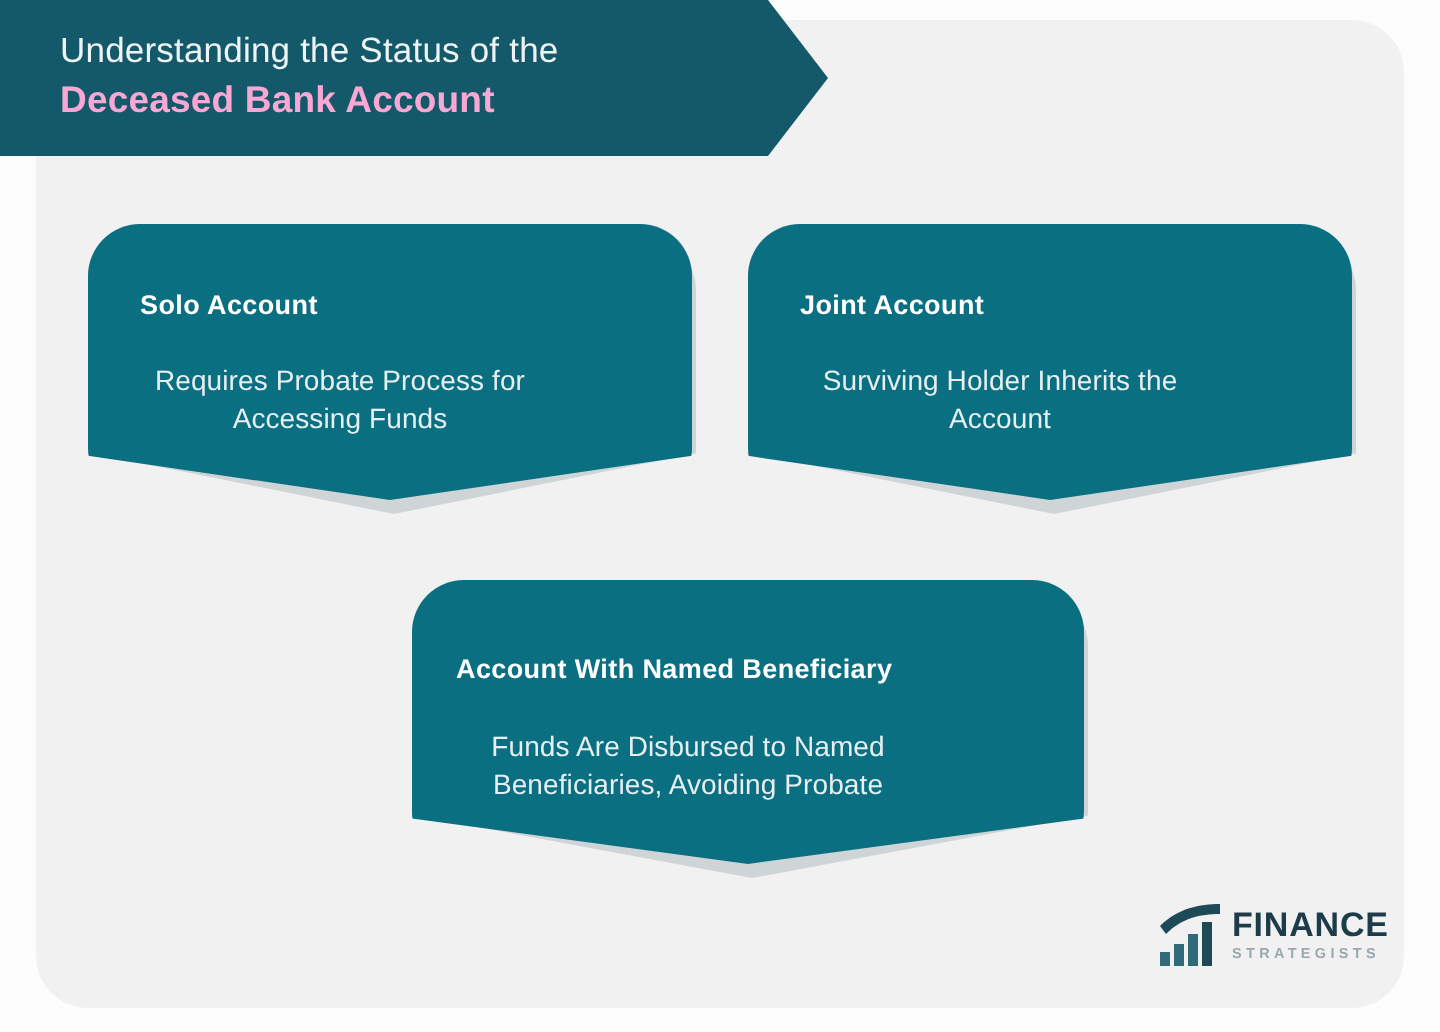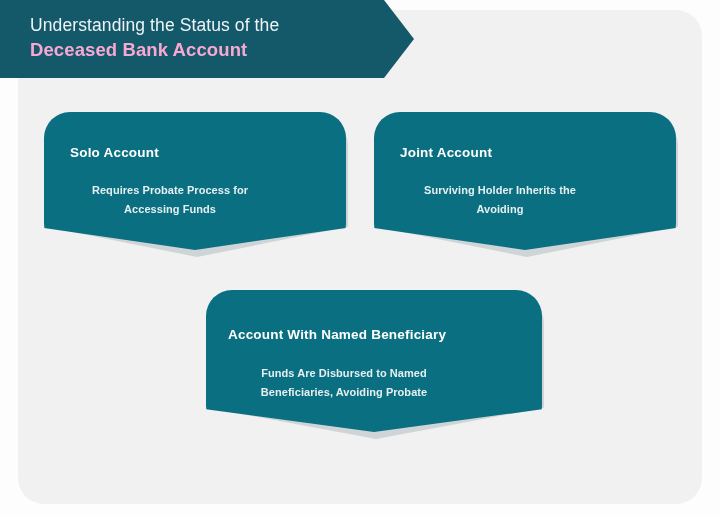--- a/index.html
+++ b/index.html
@@ -92,22 +92,22 @@
   }
 
   .card-title {
     font-size: 13.5px;
     font-weight: 700;
     color: #ffffff;
     letter-spacing: .2px;
     line-height: 18px;
   }
   .card-desc {
-    font-size: 11px;
-    font-weight: 700;
+    font-size: 14px;
+    font-weight: 400;
     color: #e6eff1;
     line-height: 19px;
     letter-spacing: .05px;
   }
 
   
   #card-solo      { left: 44px;  top: 112px; width: 302px; height: 138px; }
   #card-joint     { left: 374px; top: 112px; width: 302px; height: 138px; padding-left: 24px; }
   #card-named     { left: 206px; top: 290px; width: 336px; height: 142px; }
 
@@ -172,26 +172,39 @@
     <div class="card-body">
       <div class="card-title">Solo Account</div>
       <div class="card-desc">Requires Probate Process for Accessing Funds</div>
     </div>
   </div>
 
   <div class="card-wrap" id="card-joint">
     <div class="card-shadow"></div>
     <div class="card-body">
       <div class="card-title">Joint Account</div>
-      <div class="card-desc">Surviving Holder Inherits the Avoiding</div>
+      <div class="card-desc">Surviving Holder Inherits the Account</div>
     </div>
   </div>
 
   <div class="card-wrap" id="card-named">
     <div class="card-shadow"></div>
     <div class="card-body">
       <div class="card-title">Account With Named Beneficiary</div>
       <div class="card-desc">Funds Are Disbursed to Named Beneficiaries, Avoiding Probate</div>
     </div>
   </div>
 
+  <div class="logo">
+    <svg class="logo-mark" viewBox="0 0 34 32">
+      <path d="M2 11 C11 2, 22 0, 32 0 L32 5 C22 5, 13 7, 5 15 Z" fill="#1d4a56"></path>
+      <rect x="2" y="24" width="5" height="7" fill="#2f6b78"></rect>
+      <rect x="9" y="20" width="5" height="11" fill="#2f6b78"></rect>
+      <rect x="16" y="15" width="5" height="16" fill="#2f6b78"></rect>
+      <rect x="23" y="9" width="5" height="22" fill="#1d4a56"></rect>
+    </svg>
+    <div class="logo-text">
+      <div class="logo-word-finance">FINANCE</div>
+      <div class="logo-word-strategists">STRATEGISTS</div>
+    </div>
+  </div>
 
 </div>
 
 </body></html>

